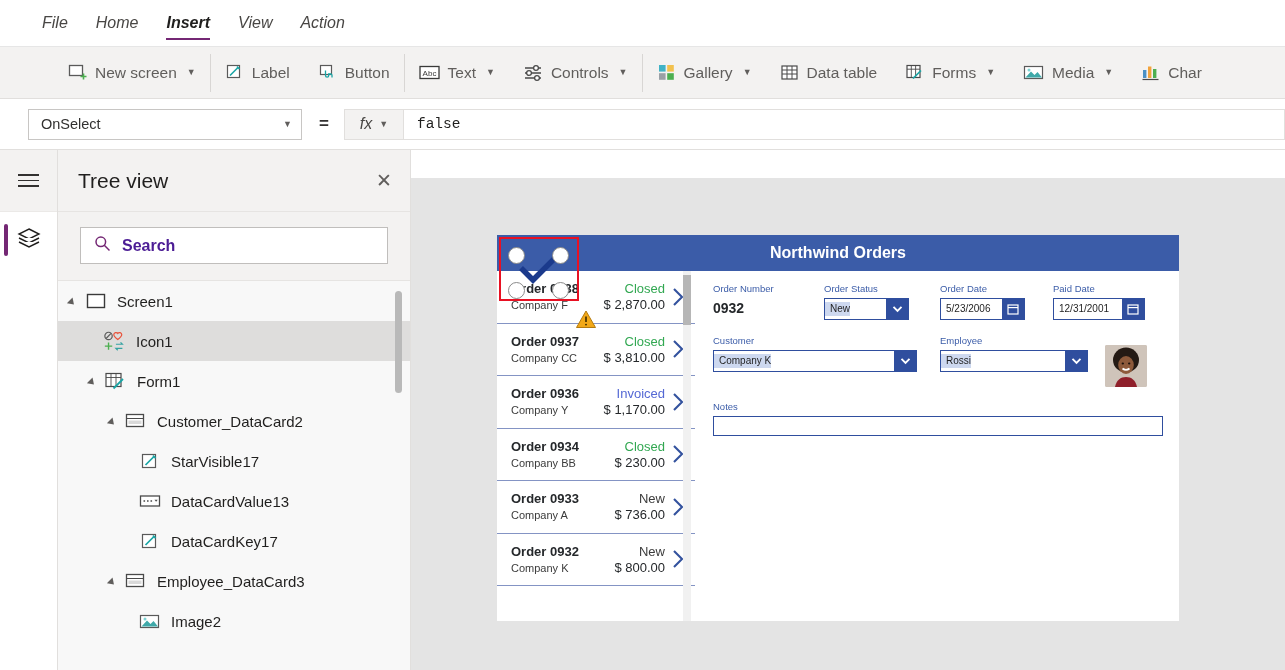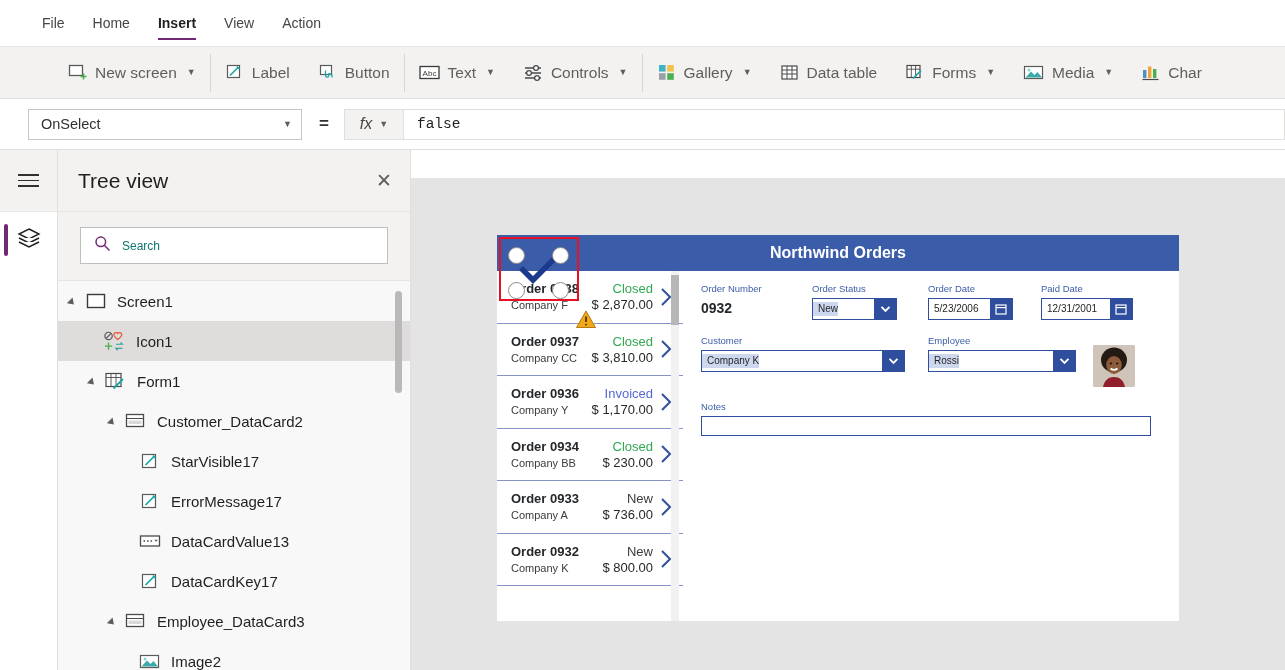--- a/index.html
+++ b/index.html
@@ -13,22 +13,22 @@
 
   
   .menubar {
     position: absolute; left: 0; top: 0; width: 1285px; height: 47px;
     background: #ffffff;
     display: flex; align-items: center;
     padding-left: 28px;
     border-bottom: 1px solid #e6e6e6;
   }
   .menu-item {
-    font-size: 14px; color: #484644; padding: 0 14px;
-    line-height: 46px; height: 46px; position: relative; cursor: default;
+    font-size: 16px; color: #484644; padding: 0 14px;
+    line-height: 46px; height: 46px; position: relative; cursor: default; font-style: italic;
   }
   .menu-item.active { color: #201f1e; font-weight: bold; }
   .menu-item.active::after {
     content: ""; position: absolute; left: 14px; right: 14px; bottom: 6px;
     height: 2.5px; background: #742774;
   }
 
   
   .ribbon {
     position: absolute; left: 0; top: 47px; width: 1285px; height: 52px;
@@ -103,21 +103,21 @@
     gap: 11px;
   }
   .tree-title { font-size: 21px; color: #201f1e; }
   .tree-close { font-size: 19px; color: #605e5c; cursor: default; line-height: 1; }
   .search-wrap { padding: 15px 22px 16px 22px; background: #f3f2f1;
                  border-bottom: 1px solid #e6e4e2; }
   .search-box {
     height: 37px; border: 1px solid #c0bebc; background: #fff;
     display: flex; align-items: center; gap: 11px; padding: 0 13px; cursor: text;
   }
-  .search-ph { font-size: 12px; color: #0f766e; }
+  .search-ph { font-size: 16px; color: #4c1d95; font-weight: bold; }
   .tree-list { position: relative; height: 404px; overflow: hidden; background: #f8f8f8; }
   .tnode {
     height: 40px; display: flex; align-items: center; cursor: default;
     font-size: 15px; color: #201f1e; padding-right: 10px;
   }
   .tnode.sel { background: #dedddc; }
   .tri {
     width: 13px; height: 13px; margin-right: 3px; flex: 0 0 13px;
     position: relative;
   }
@@ -172,21 +172,21 @@
   .gal-sb-track {
     position: absolute; right: 4px; top: 0; width: 8px; height: 350px;
     background: #f1f1f1; cursor: default;
   }
   .gal-sb-thumb {
     position: absolute; right: 4px; top: 4px; width: 8px; height: 50px;
     background: #b6b6b6; cursor: default;
   }
 
   
-  .form { flex: 1; background: #ffffff; padding: 12px 28px 0 18px; position: relative; }
+  .form { flex: 1; background: #ffffff; padding: 12px 16px 0 18px; position: relative; }
   .f-lbl { font-size: 9.5px; color: #3b5ca8; margin-bottom: 4px; }
   .f-row { display: flex; }
   .f-val { font-size: 14px; color: #25282b; padding-top: 2px; font-weight: bold; }
   .f-ctl {
     height: 22px; border: 1.6px solid #2f4e9e; background: #ffffff;
     display: flex; align-items: center; position: relative;
   }
   .f-ctl .txt {
     font-size: 10px; color: #1f1f1f; padding-left: 5px;
     background: #cdd8ef; line-height: 14px;
@@ -464,30 +464,20 @@
         <span class="ticon">
           <svg width="21" height="19" viewBox="0 0 21 19">
               <rect x="2.5" y="2.5" width="13" height="13" fill="#fff" stroke="#5a5a5a" stroke-width="1.2"></rect>
               <path d="M5.5 13L14 4.5" stroke="#19a5a5" stroke-width="1.7"></path>
               <path d="M13 3.5l2.6 2.6" stroke="#19a5a5" stroke-width="1.7"></path>
             </svg>
         </span>
         <span>StarVisible17</span>
       </div>
 
-      <div class="tnode" style="padding-left:80px">
-        <span class="ticon">
-          <svg width="21" height="19" viewBox="0 0 21 19">
-              <rect x="2.5" y="2.5" width="13" height="13" fill="#fff" stroke="#5a5a5a" stroke-width="1.2"></rect>
-              <path d="M5.5 13L14 4.5" stroke="#19a5a5" stroke-width="1.7"></path>
-              <path d="M13 3.5l2.6 2.6" stroke="#19a5a5" stroke-width="1.7"></path>
-            </svg>
-        </span>
-        <span>ErrorMessage17</span>
-      </div>
 
       <div class="tnode" style="padding-left:80px">
         <span class="ticon">
           <svg width="23" height="16" viewBox="0 0 23 16">
               <rect x="1.5" y="3" width="19" height="10" fill="#fff" stroke="#4a4a4a" stroke-width="1.3"></rect>
               <path d="M4.5 8h1.6M8 8h1.6M11.5 8h1.6" stroke="#4a4a4a" stroke-width="1.4"></path>
               <path d="M15.5 6.8l1.6 2 1.6-2z" fill="#4a4a4a"></path>
             </svg>
         </span>
         <span>DataCardValue13</span>

